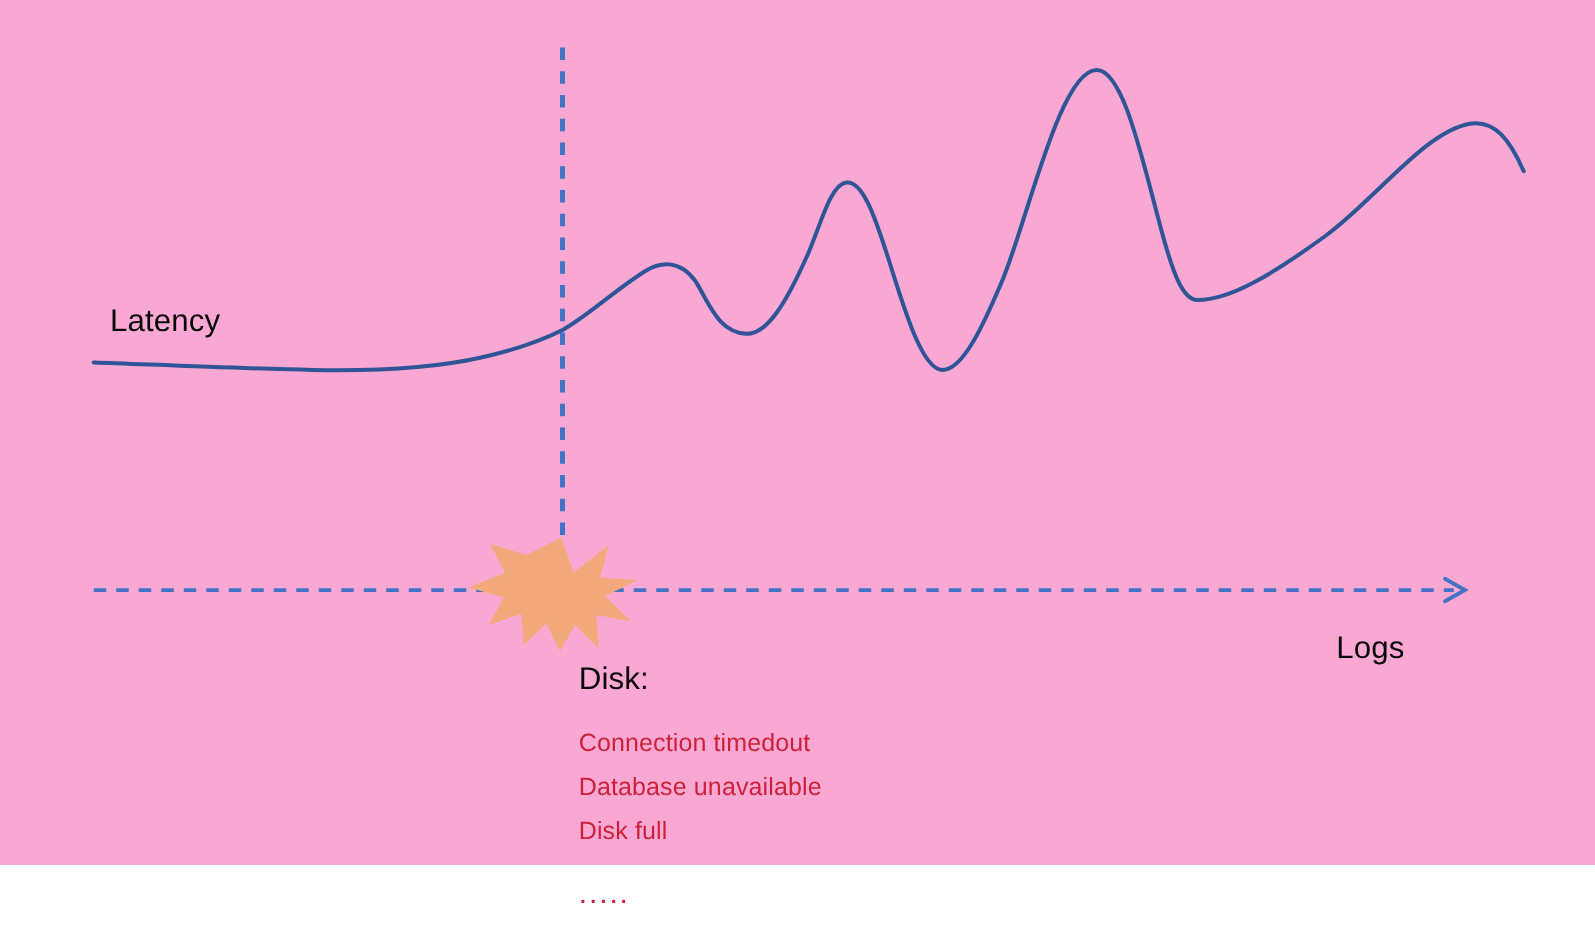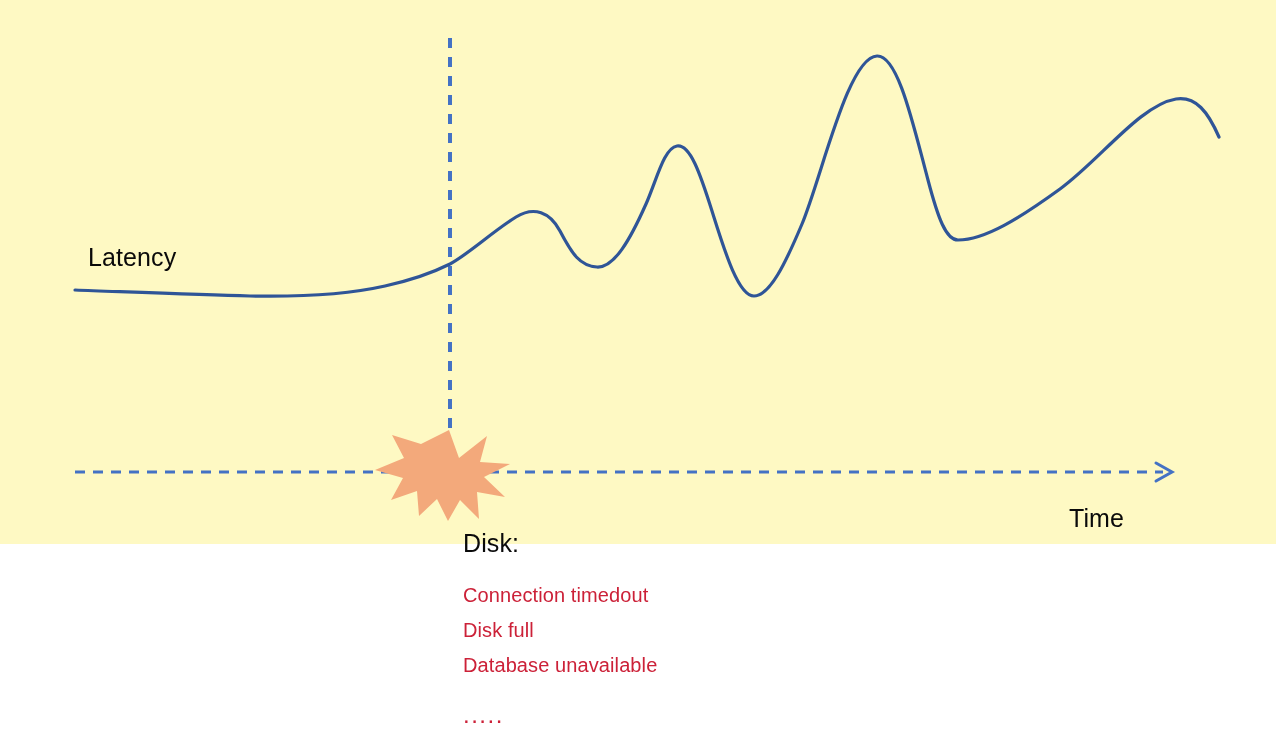--- a/index.html
+++ b/index.html
@@ -11,22 +11,22 @@
   body {
     width: 1276px;
     height: 744px;
     overflow: hidden;
     font-family: "Liberation Sans", sans-serif;
     position: relative;
   }
   #diagram-root {
     position: relative;
     width: 1276px;
-    height: 544px;
-    background: #fef9c3;
+    height: 692px;
+    background: #f9a8d4;
   }
   #diagram-svg {
     position: absolute;
     left: 0;
     top: 0;
     width: 1276px;
     height: 744px;
     display: block;
   }
   .txt {
@@ -110,24 +110,24 @@
              C 938,218 946,240 958,240
              C 985,240 1020,218 1060,189
              C 1100,160 1140,105 1176,99
              C 1196,96 1208,112 1219,137" fill="none" stroke="#2F5597" stroke-width="3.2" stroke-linecap="round" stroke-linejoin="round"></path>
 
     <polygon points="449,430 459,458 487,436 480,462 510,464 484,477 505,497 477,492 479,519 460,500 448,521 437,499 419,516 417,491 391,500 403,478 375,470 404,458 392,435 421,444" fill="#F3A97B" stroke="none"></polygon>
   </svg>
 
   <div class="txt" id="latency-label">Latency</div>
 
-  <div class="txt" id="time-label">Time</div>
+  <div class="txt" id="time-label">Logs</div>
 
   <div class="txt" id="logs-heading">Disk:</div>
 
   <div id="logs-list">
     <div class="log-line" style="color: rgb(204, 33, 56);">Connection timedout</div>
+    <div class="log-line" style="color: rgb(204, 33, 56);">Database unavailable</div>
     <div class="log-line" style="color: rgb(204, 33, 56);">Disk full</div>
-    <div class="log-line" style="color: rgb(204, 33, 56);">Database unavailable</div>
     <div class="log-ellipsis" style="color: rgb(204, 33, 56);">.....</div>
   </div>
 
 </div>
 
 </body></html>

